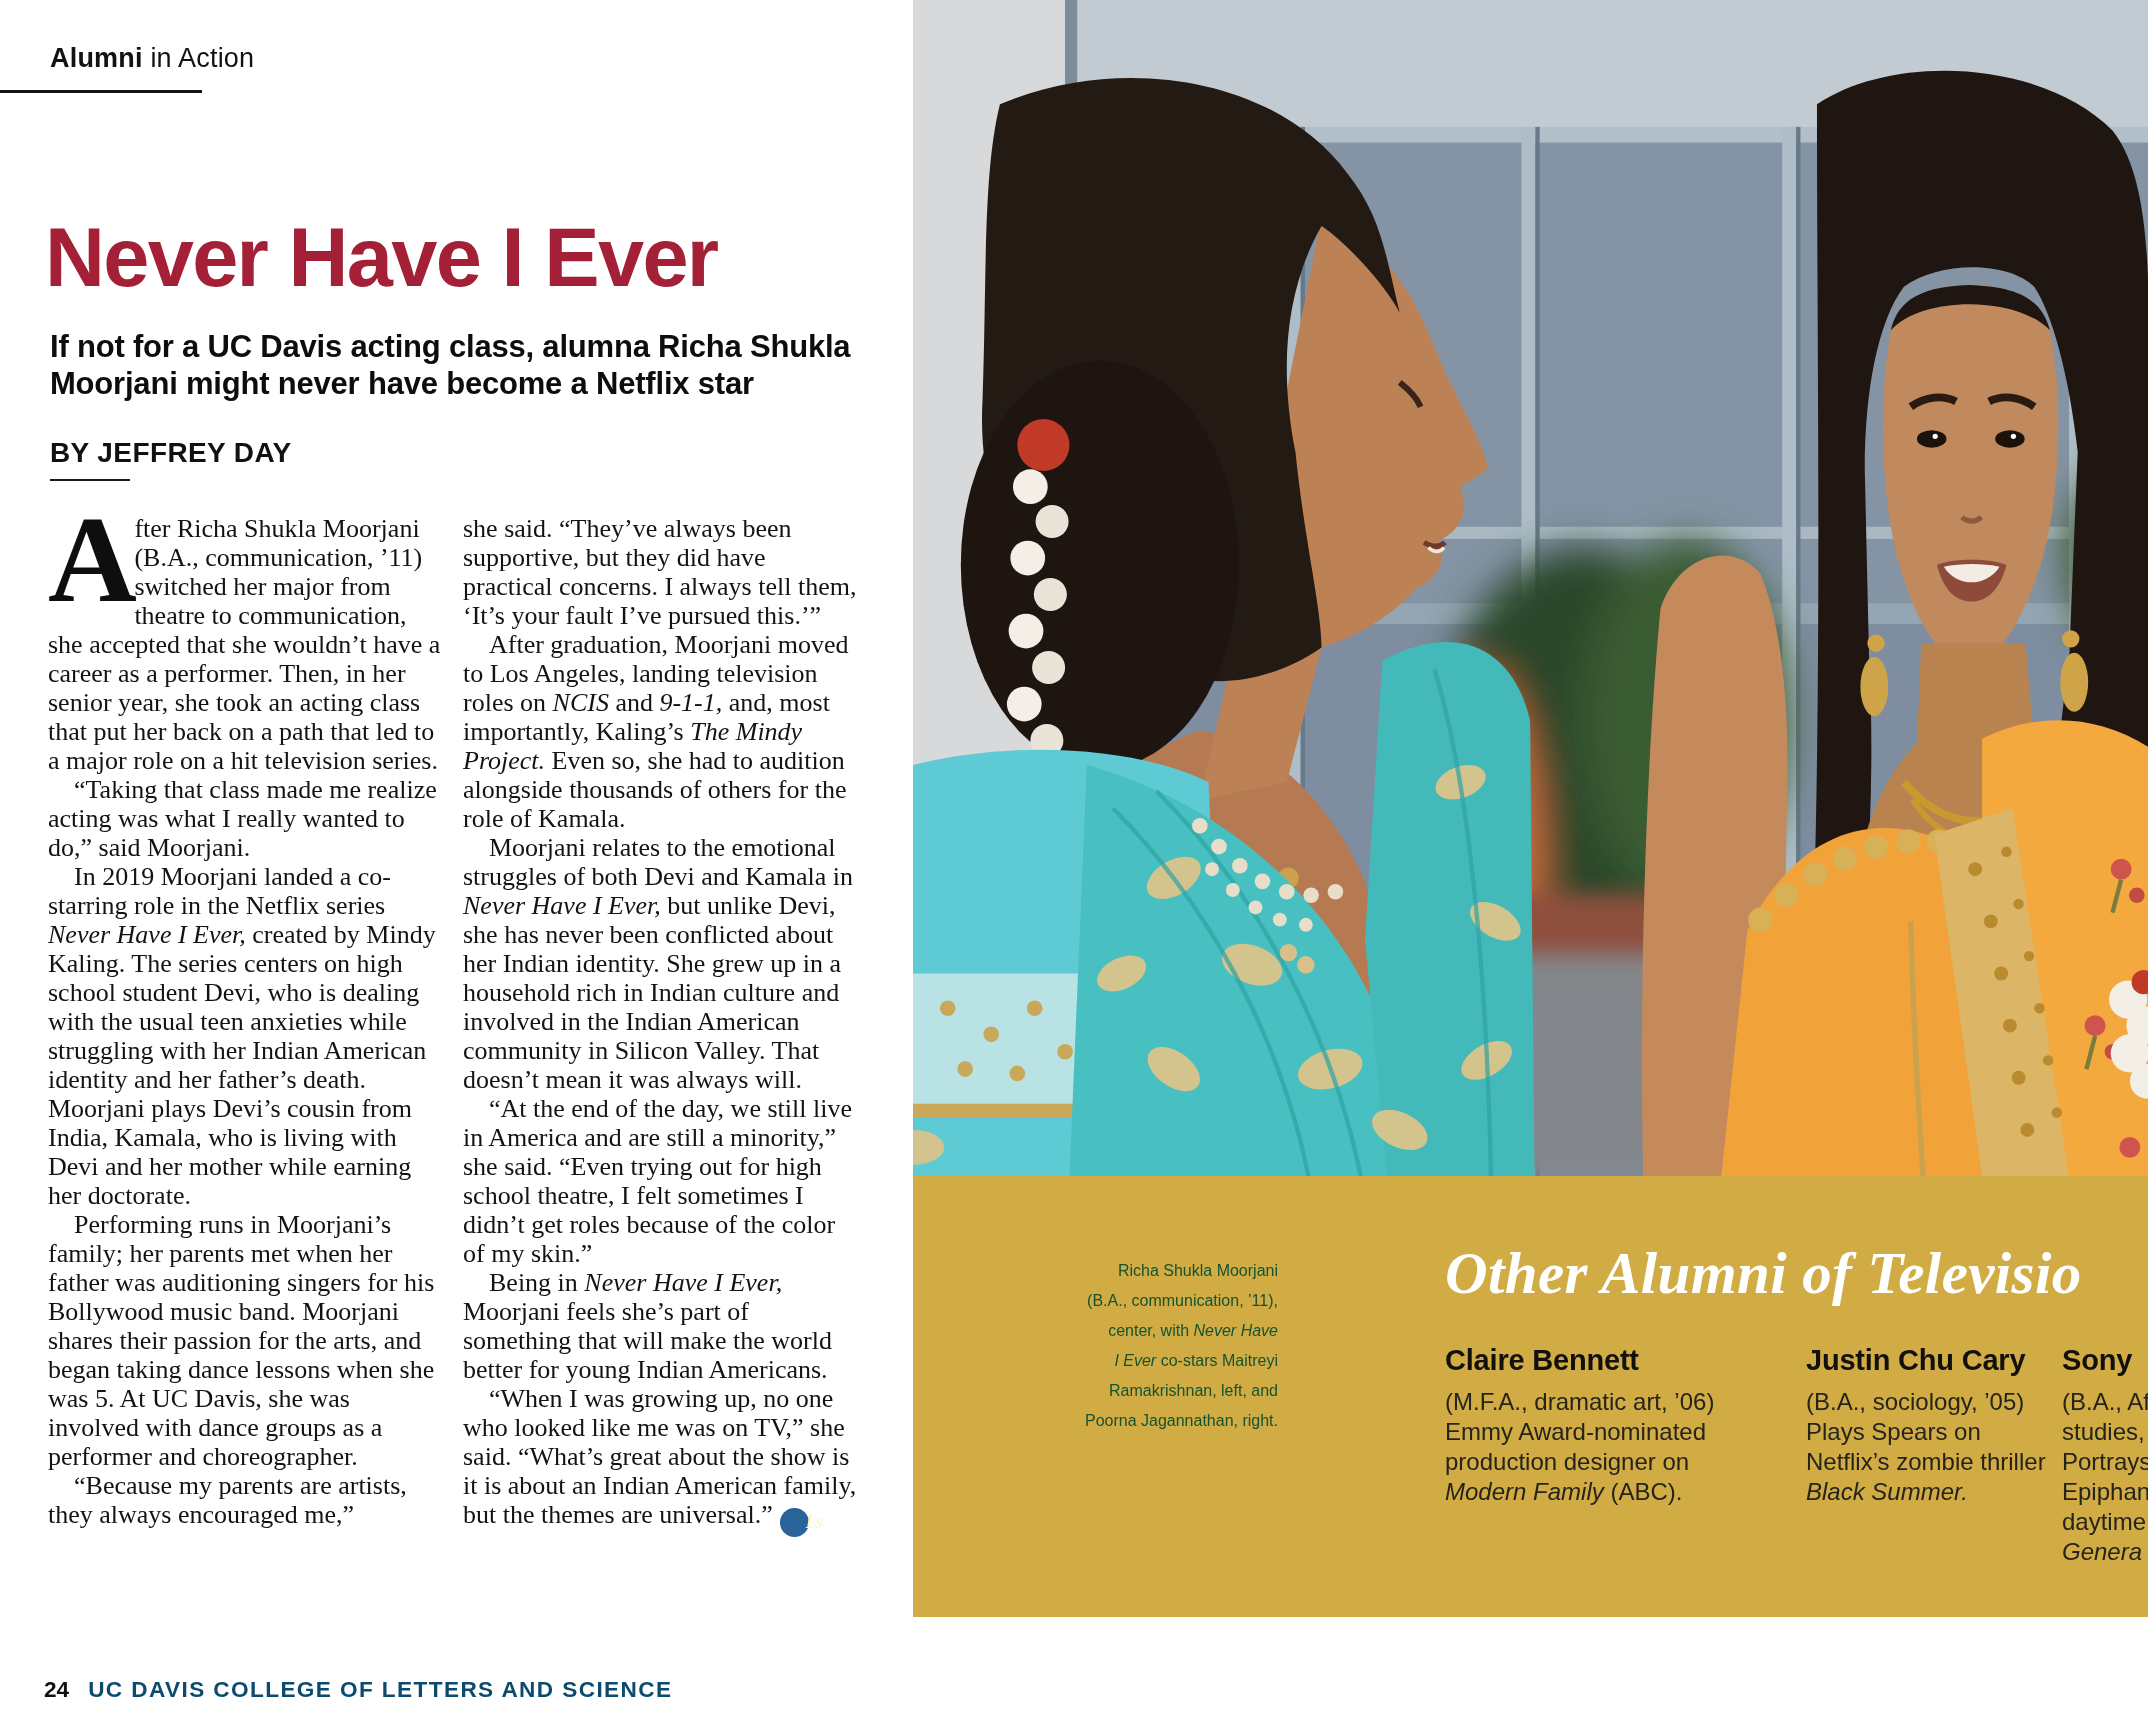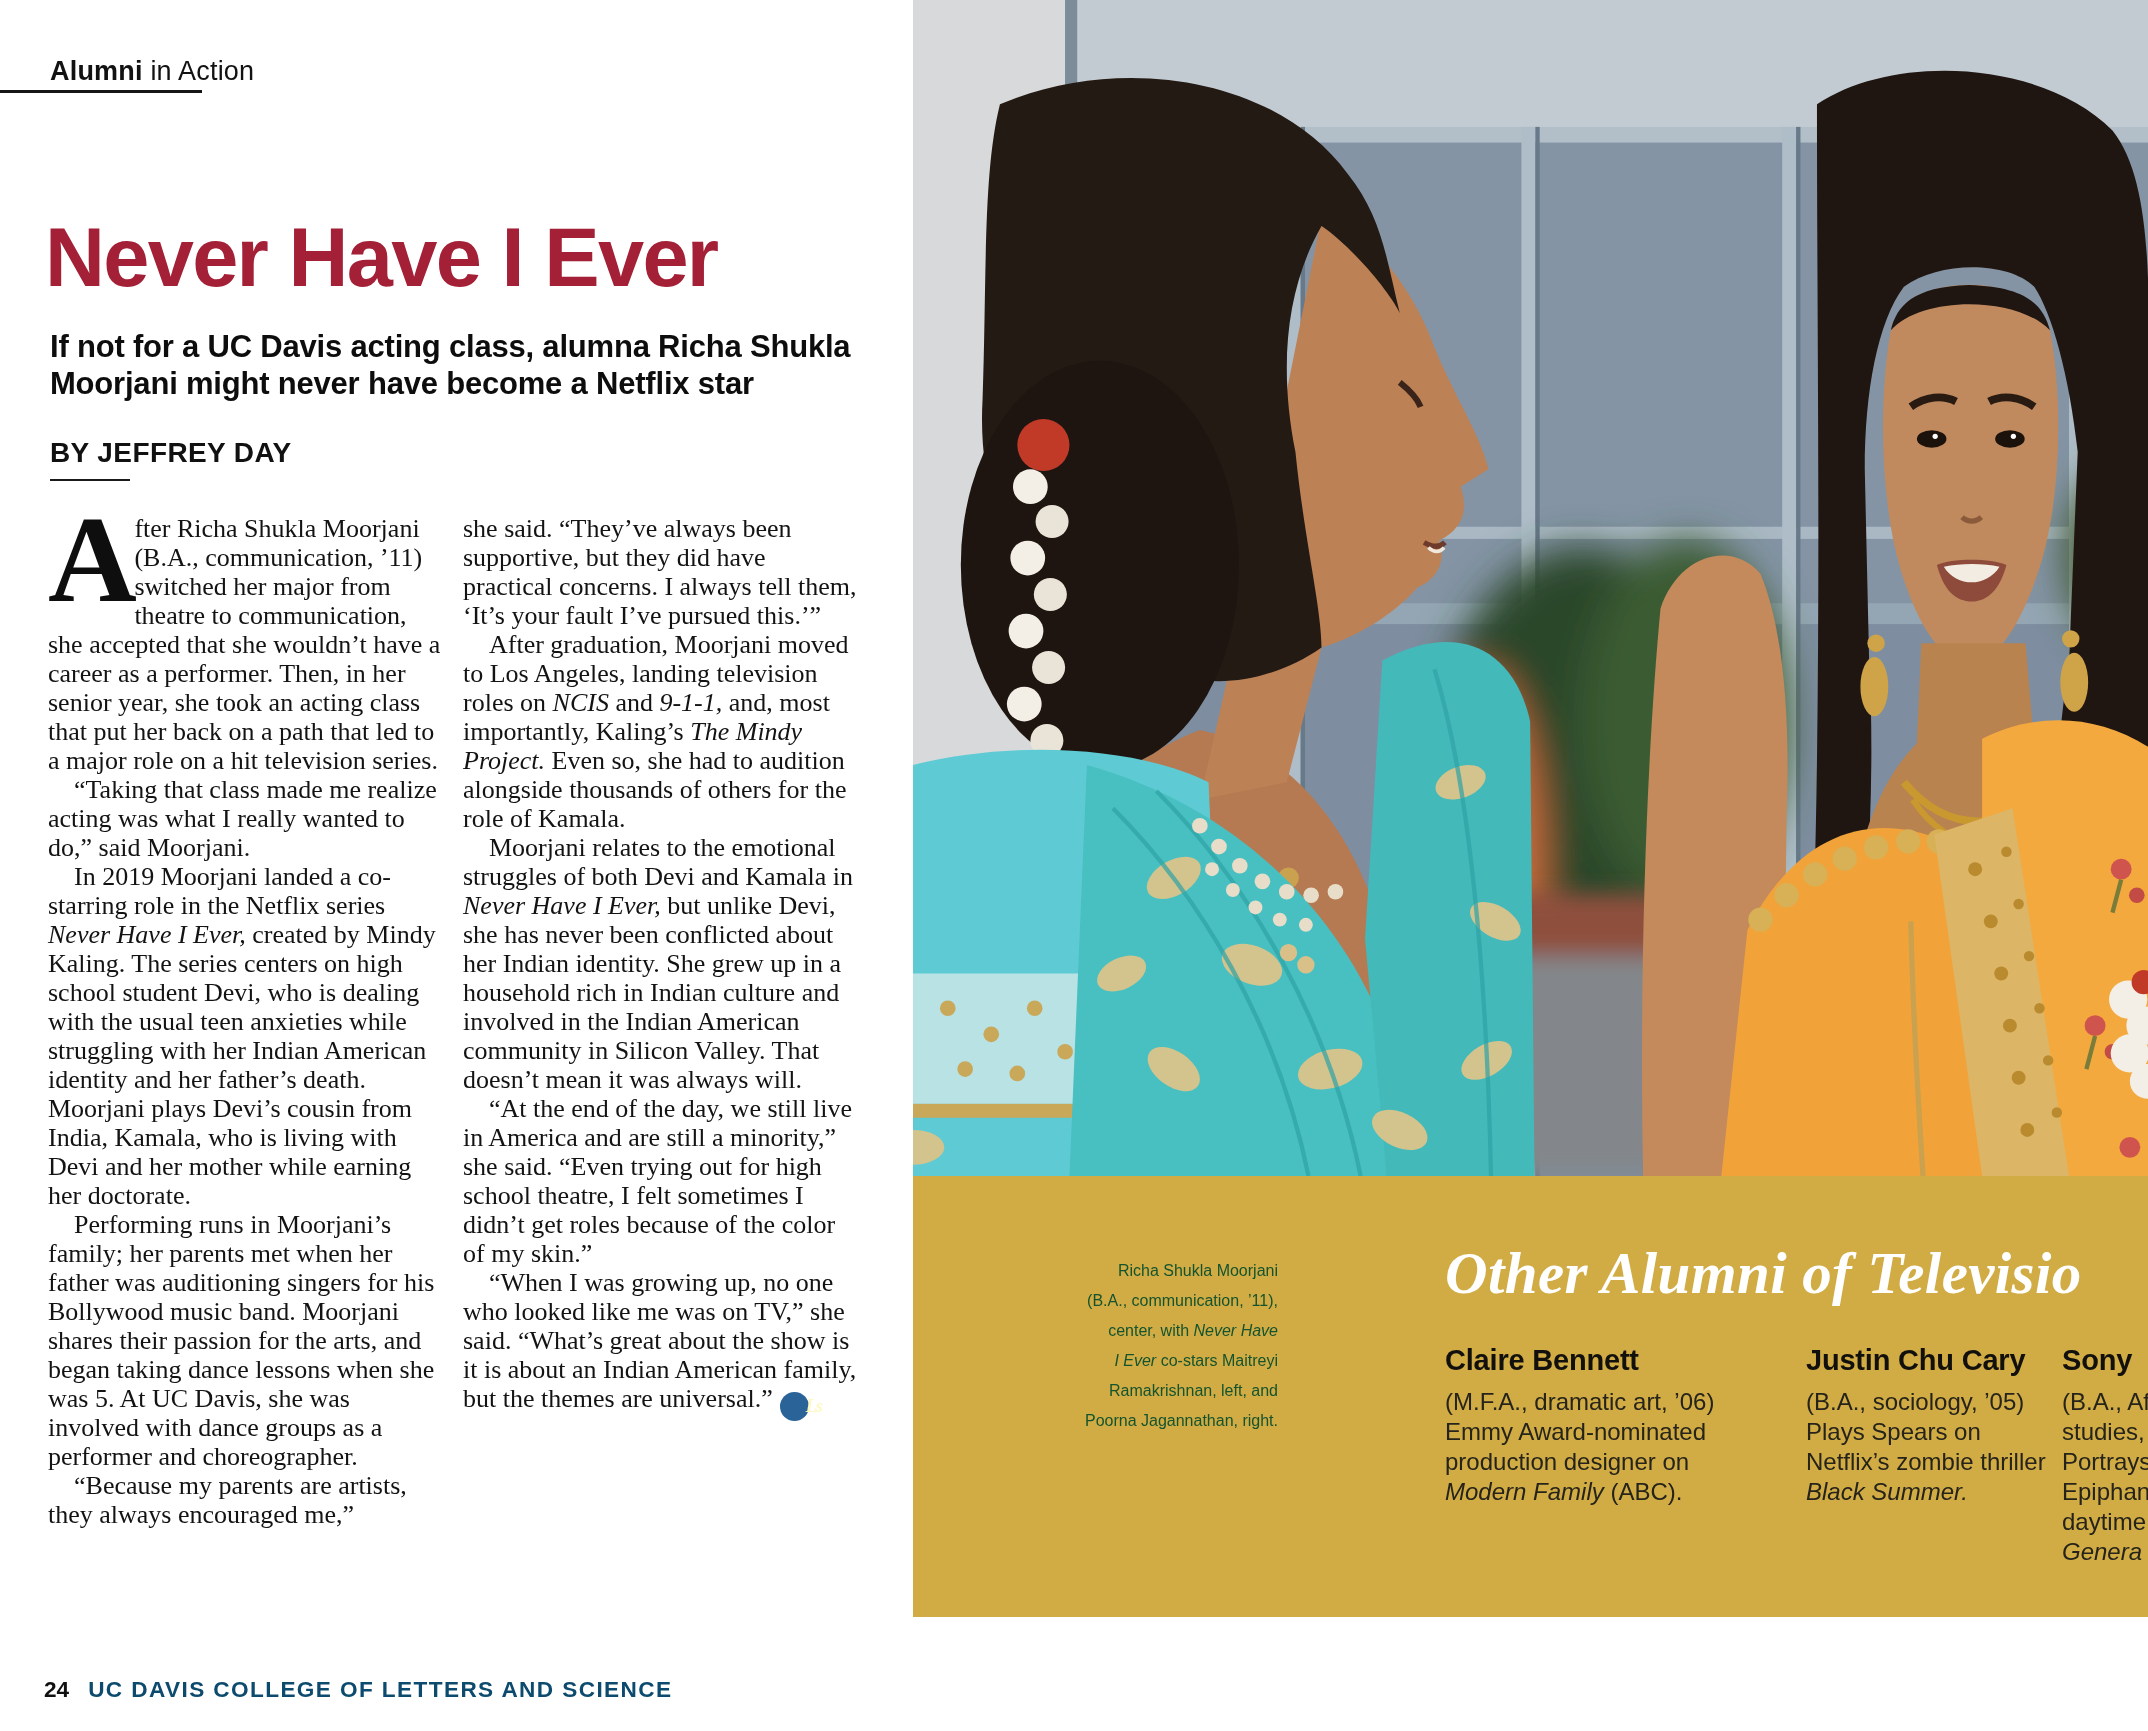--- a/index.html
+++ b/index.html
@@ -1,19 +1,19 @@
 <!DOCTYPE html>
 <html style="font-size:14px"><head>
 <meta charset="utf-8">
 <style>
   html,body{margin:0;padding:0;}
   body{width:2148px;height:1731px;position:relative;overflow:hidden;background:#ffffff;
        font-family:"Liberation Sans",sans-serif;-webkit-font-smoothing:antialiased;}
   
-  .eyebrow{position:absolute;left:50px;top:43px;font-size:27px;color:#121212;letter-spacing:0.2px;margin-top:13px;}
+  .eyebrow{position:absolute;left:50px;top:43px;font-size:27px;color:#121212;letter-spacing:0.2px;}
   .eyebrow b{font-weight:800;}
   .eyebrow-rule{position:absolute;left:0;top:90px;width:202px;height:2.6px;background:#151515;}
   .headline{position:absolute;left:45px;top:216px;width:869px;
             font-size:83px;font-weight:800;letter-spacing:-1.7px;line-height:1;
             font-family:"Liberation Sans",sans-serif;}
   .subtitle{position:absolute;left:50px;top:328px;width:843px;
             font-size:31px;line-height:37px;font-weight:700;color:#0d0d0d;letter-spacing:-0.2px;}
   .byline{position:absolute;left:50px;top:437px;font-size:28px;font-weight:700;color:#111;letter-spacing:0.4px;}
   .byline-rule{position:absolute;left:50px;top:479px;width:80px;height:1.7px;background:#1a1a1a;}
   .bodycol{position:absolute;top:514px;width:396px;
@@ -69,20 +69,21 @@
       <p class="ind"><span>Performing runs in Moorjani’s family; her parents met when her father was auditioning singers for his Bollywood music band. Moorjani shares their passion for the arts, and began taking dance lessons when she was 5. At UC Davis, she was involved with dance groups as a performer and choreographer.</span></p>
       <p class="ind"><span>“Because my parents are artists, they always encouraged me,”</span></p>
     </div>
 </div>
 <div class="bodycol col-2">
   <div>
       <p><span>she said. “They’ve always been supportive, but they did have practical concerns. I always tell them, ‘It’s your fault I’ve pursued this.’”</span></p>
       <p class="ind"><span>After graduation, Moorjani moved to Los Angeles, landing television roles on </span><i>NCIS</i><span> and </span><i>9-1-1,</i><span> and, most importantly, Kaling’s </span><i>The Mindy Project.</i><span> Even so, she had to audition alongside thousands of others for the role of Kamala.</span></p>
       <p class="ind"><span>Moorjani relates to the emotional struggles of both Devi and Kamala in </span><i>Never Have I Ever,</i><span> but unlike Devi, she has never been conflicted about her Indian identity. She grew up in a household rich in Indian culture and involved in the Indian American community in Silicon Valley. That doesn’t mean it was always will.</span></p>
       <p class="ind"><span>“At the end of the day, we still live in America and are still a minority,” she said. “Even trying out for high school theatre, I felt sometimes I didn’t get roles because of the color of my skin.”</span></p>
+      <p class="ind"><span>Being in </span><i>Never Have I Ever,</i><span> Moorjani feels she’s part of something that will make the world better for young Indian Americans.</span></p>
       <p class="ind"><span>“When I was growing up, no one who looked like me was on TV,” she said. “What’s great about the show is it is about an Indian American family, but the themes are universal.”</span><span class="ls-logo">Ls</span></p>
     </div>
 </div>
 
 <div class="photo">
   <svg width="1236" height="1176" viewBox="0 0 1422 1353">
     <defs>
       <filter id="b10" x="-40%" y="-40%" width="180%" height="180%">
           <feGaussianBlur stdDeviation="12"></feGaussianBlur>
         </filter>

